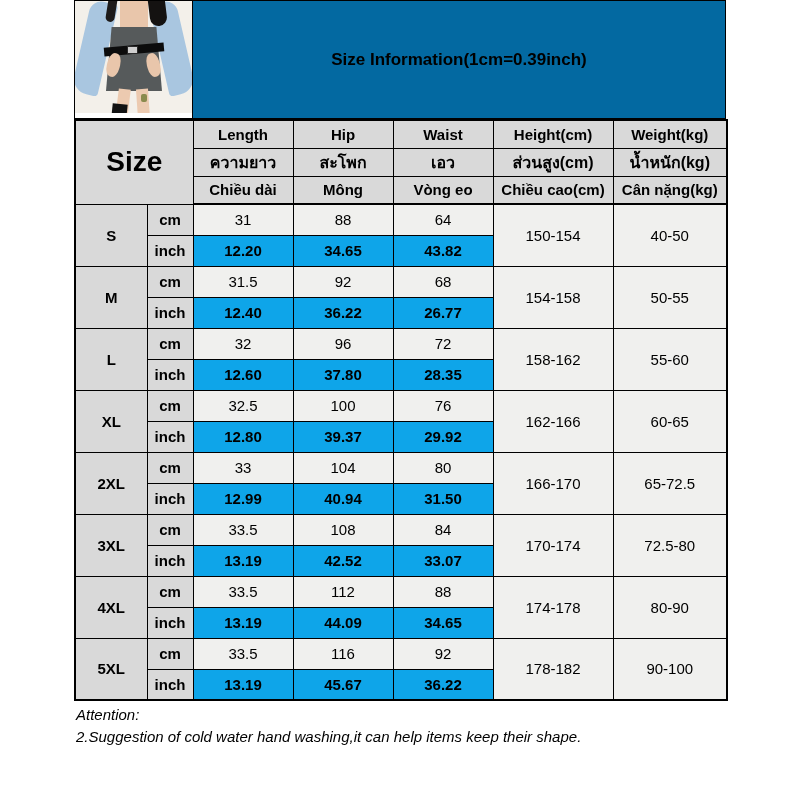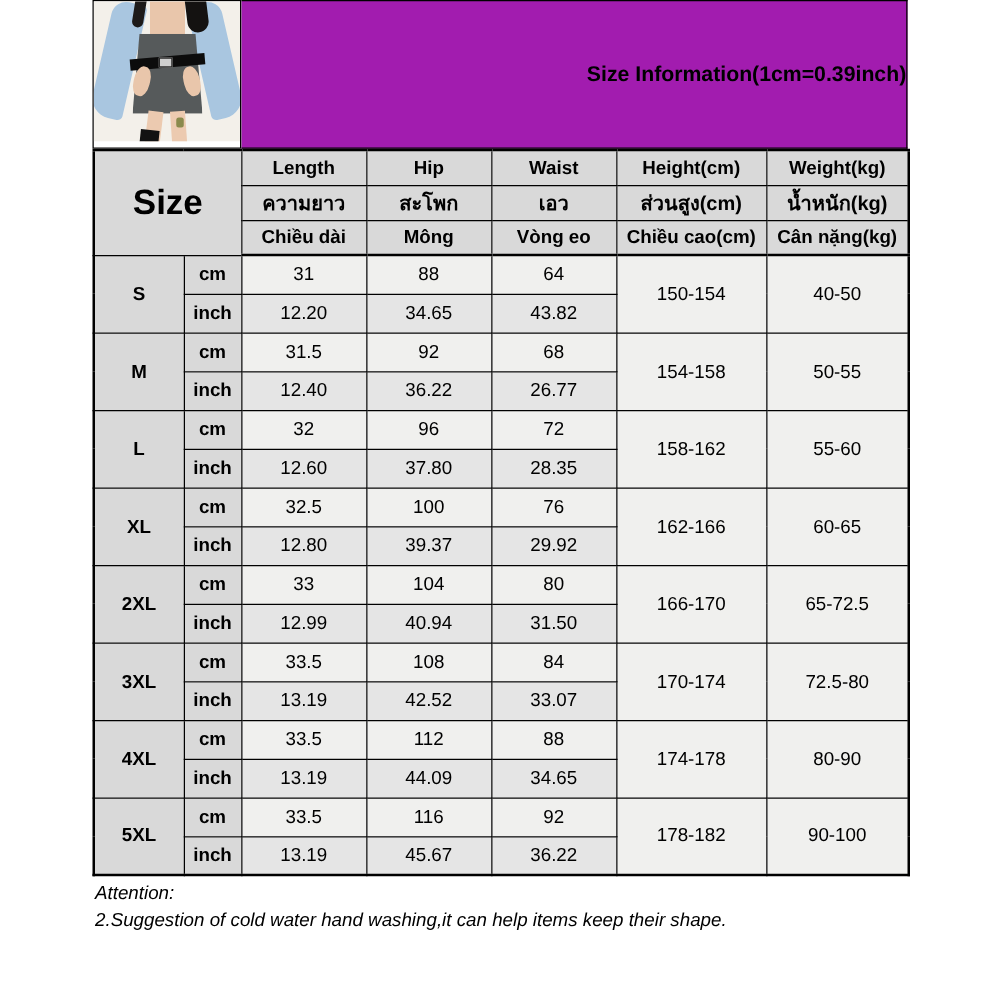--- a/index.html
+++ b/index.html
@@ -28,22 +28,22 @@
   .buckle{ position:absolute; top:45px; left:52px; width:11px; height:8px; background:#cfcfcf; border:1px solid #2a2a2a; }
   .hand-left  { position:absolute; top:52px; left:32px; width:13px; height:24px; background:#e9c6ab; border-radius:45%; transform:rotate(14deg); }
   .hand-right { position:absolute; top:52px; right:32px; width:13px; height:24px; background:#e9c6ab; border-radius:45%; transform:rotate(-14deg); }
   .leg-left  { position:absolute; top:88px; left:42px; width:12px; height:30px; background:#eccab0; transform:rotate(7deg); }
   .leg-right { position:absolute; top:88px; left:62px; width:12px; height:30px; background:#eccab0; transform:rotate(-4deg); }
   .boot { position:absolute; top:103px; left:37px; width:15px; height:14px; background:#121212; transform:rotate(6deg); }
   .tattoo { position:absolute; top:93px; left:66px; width:6px; height:8px; background:#8a8a4d; border-radius:2px; }
 
   .title-cell {
     flex:1; height:119px; border:1px solid #000; border-left:none;
-    background:#a21caf; display:flex; flex-direction:column;
-    justify-content:center; align-items:flex-end; text-align:center;
+    background:#0369a1; display:flex; flex-direction:column;
+    justify-content:center; align-items:center; text-align:center;
     font-weight:bold; font-size:17px; line-height:25px;
   }
 
   
   table.size-table {
     width:652px; border-collapse:collapse; table-layout:fixed;
     border:2px solid #000; margin-top:0;
   }
   .size-table th, .size-table td {
     border:1px solid #000; text-align:center; vertical-align:middle;
@@ -52,21 +52,21 @@
   .size-table thead tr { height:28px; }
   .size-table tbody tr { height:31px; }
   .size-table thead th { background:#d9d9d9; font-weight:bold; border-bottom-width:1px; }
   .size-table thead tr.hdr-en th { border-top-width:2px; }
   .size-table thead tr.hdr-th th { font-size:16px; }
   .size-table thead tr.hdr-vi th { border-bottom-width:2px; }
   th.size-head { background:#d9d9d9; font-size:28px; font-weight:bold; border-right-width:1px; }
   .size-col  { background:#d9d9d9; font-weight:bold; }
   .unit-cell { background:#d9d9d9; font-weight:bold; }
   .cm-val    { background:#f0f0ee; font-weight:normal; }
-  .inch-val  { background:#e5e5e5; font-weight:normal; }
+  .inch-val  { background:#0ea5e9; font-weight:bold; }
   .range-val { background:#f0f0ee; font-weight:normal; }
   .group-top { border-top-width:2px; }
 
   
   .attention { margin-top:3px; padding-left:2px; font-size:15px; line-height:22px; text-align:left;font-style:italic; }
 </style>
 </head>
 <body>
 
 <div class="page">

